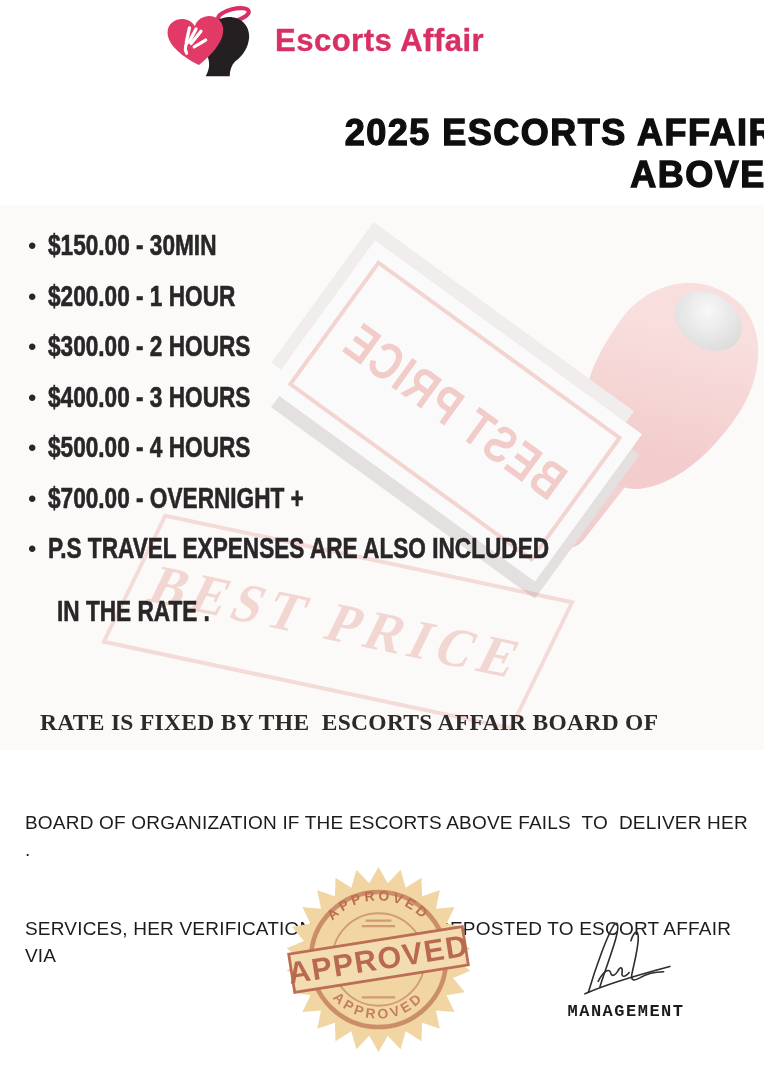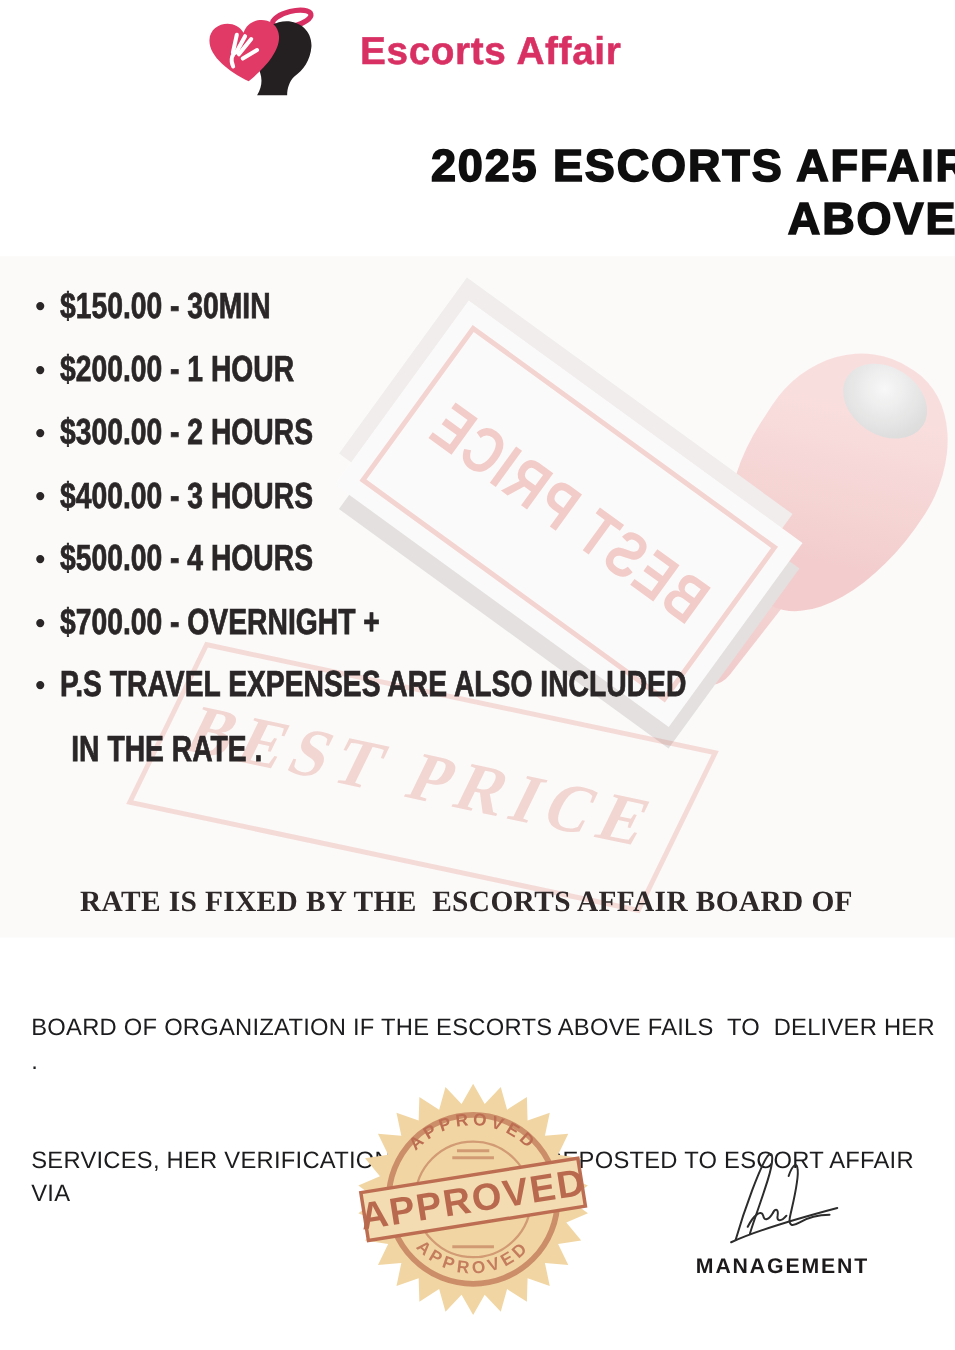--- a/index.html
+++ b/index.html
@@ -5,21 +5,21 @@
   * { box-sizing: border-box; }
   body { margin:0; background:#ffffff; font-family:"Liberation Sans", sans-serif; }
   .page { position:relative; width:764px; height:1080px; margin:0 auto; background:#ffffff; overflow:hidden; }
 
   
   .photo-band { position:absolute; left:0; top:205px; width:764px; height:545px; background:#fbfaf9; }
 
   
   .logo { position:absolute; left:163px; top:4px; display:flex; align-items:center; z-index:3; }
   .logo-icon { width:102px; height:74px; }
-  .brand-name { font-size:31px; font-weight:bold; color:#d93064; margin-left:23px;
+  .brand-name { font-size:31px; font-weight:bold; color:#d93064; margin-left:10px;
                 letter-spacing:.5px; -webkit-text-stroke:.4px #d93064; }
 
   
   .title { position:absolute; left:12px; top:112px; width:100%; text-align:right; z-index:3; color:#0f0e0e;padding-left:31px; }
   .title-line { font-size:36px; font-weight:bold; letter-spacing:1.5px; -webkit-text-stroke:1.3px #0f0e0e; line-height:42px; white-space:pre-wrap; }
   .title-dash { display:inline-block; font-size:26px; transform:translateY(-11px); -webkit-text-stroke:1px #0f0e0e; }
 
   
   .watermark { position:absolute; inset:0; pointer-events:none; z-index:1; opacity:.9; }
   .wm-neck { position:absolute; left:543px; top:398px; width:82px; height:150px; border-radius:22px;
@@ -38,42 +38,42 @@
   .wm-imprint { position:absolute; left:128px; top:552px; width:420px; height:140px;
                 border:4px solid rgba(213,92,82,.22); transform:rotate(12deg) skewX(-14deg);
                 display:flex; align-items:center; justify-content:center; }
   .imprint-text { font-family:"Liberation Serif", serif; font-weight:bold; font-size:56px;
                   letter-spacing:8px; white-space:nowrap; color:rgba(213,92,82,.26); transform:scaleX(.92); }
 
   
   .rates { position:absolute; left:28px; top:231px; z-index:3; }
   .rate-item { display:flex; align-items:flex-start; margin-bottom:21.5px; color:#2a2627; }
   .rate-bullet { font-size:24px; line-height:29px; width:20px; flex:0 0 20px; }
-  .rate-textcol { display:flex; flex-direction:column; }
+  .rate-textcol { display:flex; flex-direction:column;gap:11px; }
   .rate-text { font-size:29px; line-height:29px; font-weight:bold; display:inline-block;
                transform:scaleX(.78); transform-origin:left center;
                -webkit-text-stroke:.6px #2a2627; white-space:pre; }
   .rate-line2 { margin-left:9px; margin-top:23px; }
 
   
   .statement { position:absolute; left:40px; top:640px; z-index:3; font-family:"Liberation Serif", serif;
                font-weight:bold; font-size:23.5px; line-height:33px; color:#2e2829;
-               letter-spacing:.3px; white-space:pre-wrap;margin-left:24px; }
+               letter-spacing:.3px; white-space:pre-wrap; }
 
   
   .note { position:absolute; left:25px; top:757px; width:724px; z-index:3; font-size:19px;
           line-height:26.5px; color:#1c1c1e; letter-spacing:.2px; white-space:pre-wrap; }
 
   
   .seal { position:absolute; left:286px; top:867px; width:185px; height:185px; z-index:3; }
 
   
   .signature { position:absolute; left:556px; top:916px; width:140px; text-align:center; z-index:3; }
   .signature svg { width:125px; height:84px; }
-  .management { font-family:Liberation Sans, sans-serif; font-weight:bold; font-size:17px;
+  .management { font-family:Liberation Mono, monospace; font-weight:bold; font-size:17px;
                 letter-spacing:1.5px; color:#1d1a1b; margin-top:-2px; }
 </style>
 </head>
 <body>
 
 <div class="page">
 
   <div class="photo-band"></div>
 
   <div class="watermark">

